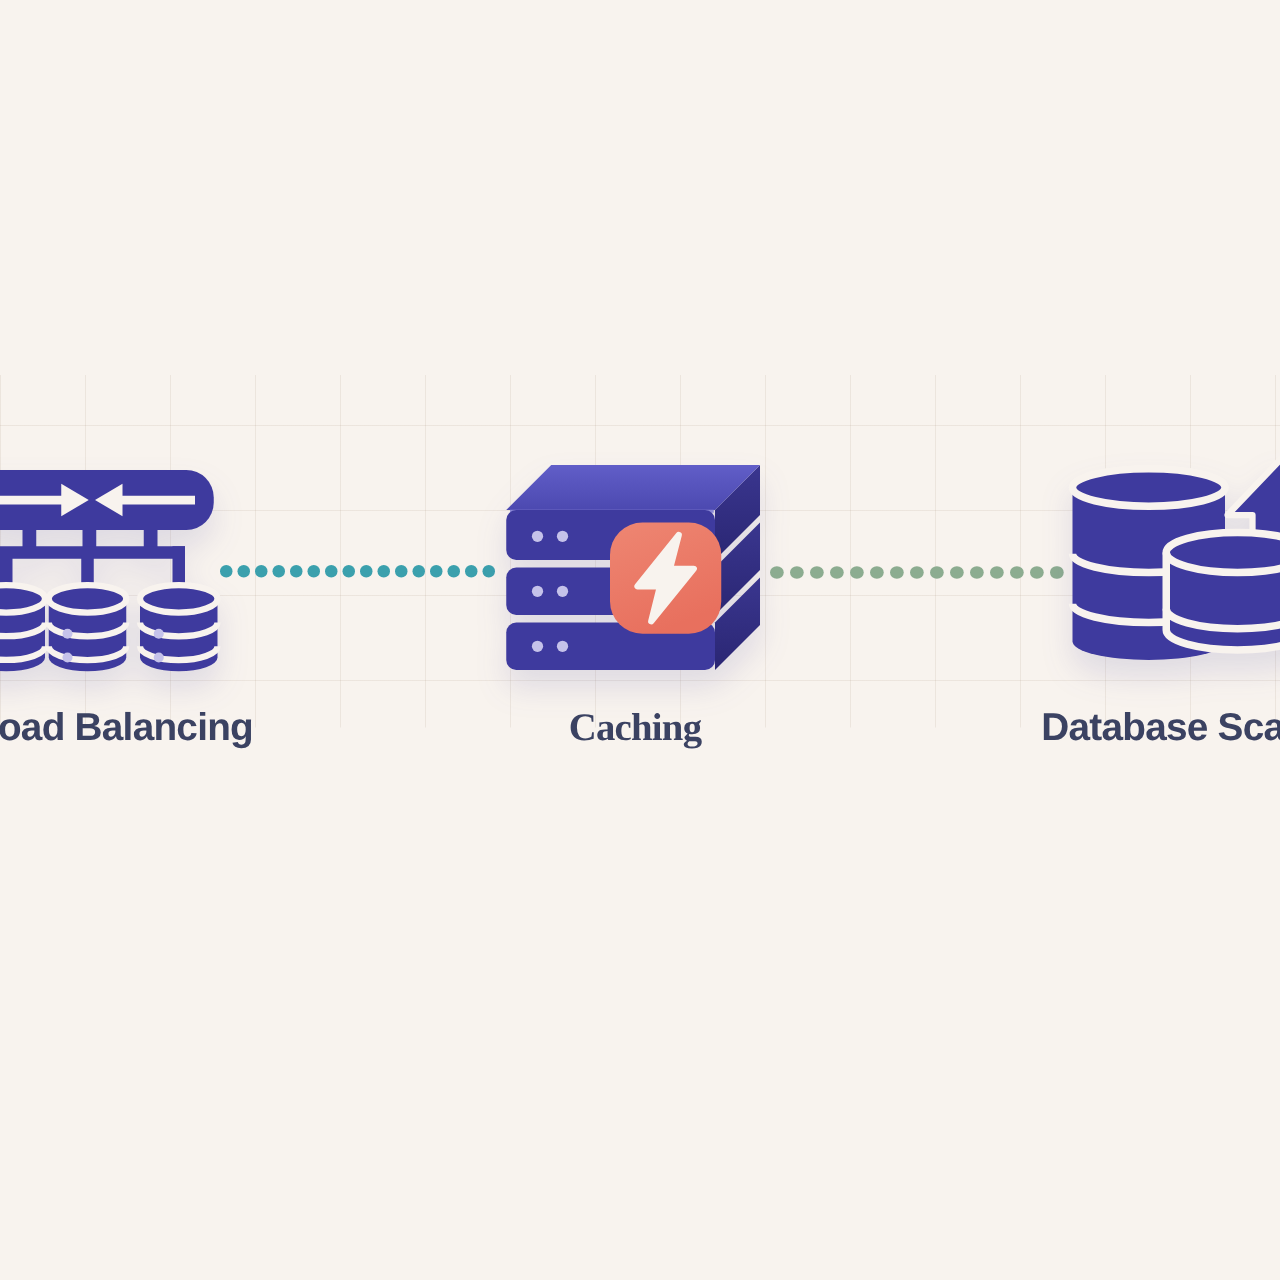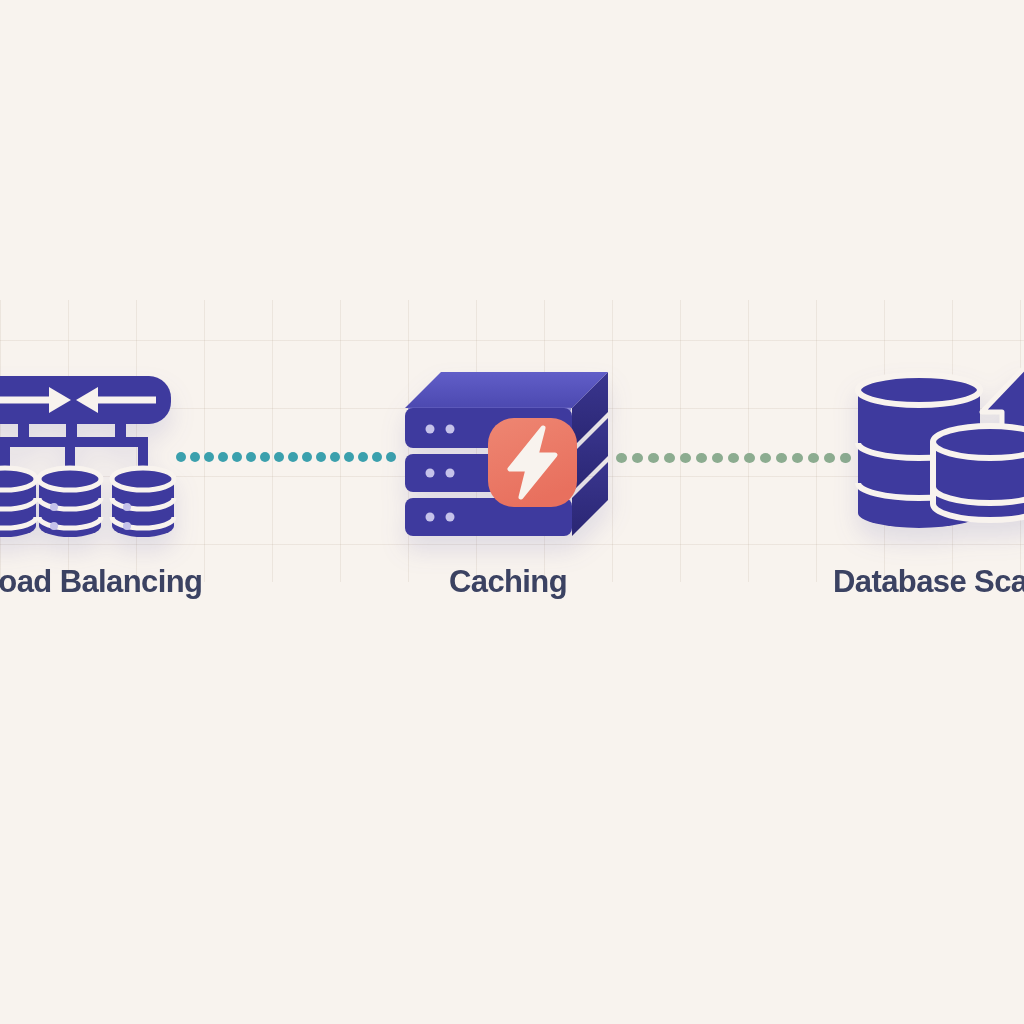--- a/index.html
+++ b/index.html
@@ -22,21 +22,21 @@
     filter:drop-shadow(0 14px 12px rgba(62,58,158,.13));}
   #lb-icon{left:-55px;top:372px;width:240px;height:175px;}
   #cache-icon{left:400px;top:368px;width:215px;height:180px;}
   #db-icon{left:850px;top:362px;width:212px;height:185px;}
   .node-label{
     position:absolute;top:565px;white-space:nowrap;
     font-size:31px;font-weight:bold;letter-spacing:-.6px;line-height:1.1;
     color:var(--text,#3b4262);
   }
   #label-lb{left:-20px;}
-  #label-cache{left:508px;transform:translateX(-50%);}
+  #label-cache{left:508px;transform:translateX(-50%);font-family:Liberation Serif, serif;}
   #label-db{left:833px;}
   .connector{position:absolute;display:flex;align-items:center;}
   #conn-1{left:176px;top:452px;gap:4px;}
   #conn-2{left:616px;top:453px;gap:5px;}
   .dot{width:10px;height:10px;border-radius:50%;flex:0 0 auto;}
   #conn-2 .dot{width:11px;}
   .dot.pill{width:17px;border-radius:5px;}
 </style>
 </head>
 <body style="background: rgb(248, 243, 238);">

